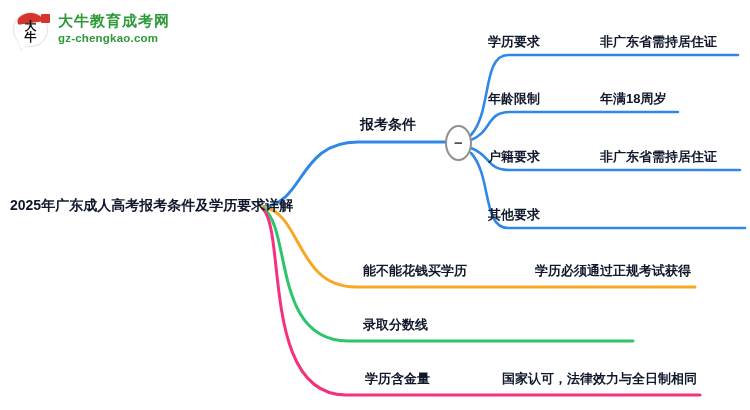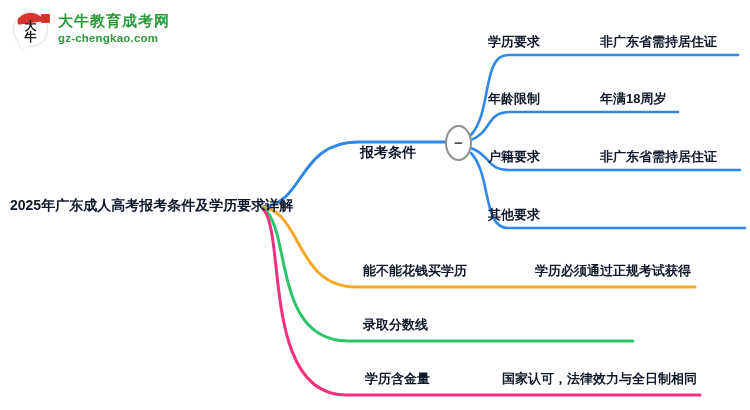--- a/index.html
+++ b/index.html
@@ -65,21 +65,21 @@
     <path class="main-wire" d="M263,209 C286,232 262,395 346,395 L700,395" stroke="#f5307e"></path>
 
     <path class="sub-wire" d="M471,135 C492,112 482,55 508,55 L738,55" stroke="#2f88e7"></path>
     <path class="sub-wire" d="M471,140 C492,132 486,112 510,112 L678,112" stroke="#2f88e7"></path>
     <path class="sub-wire" d="M471,148 C492,156 486,170 510,170 L740,170" stroke="#2f88e7"></path>
     <path class="sub-wire" d="M471,153 C492,176 482,228 508,228 L745,228" stroke="#2f88e7"></path>
   </svg>
 
   <div class="node central">2025年广东成人高考报考条件及学历要求详解</div>
 
-  <div class="node lbl" style="left:360px;top:116px;font-size:14px;margin-top:28px;">报考条件</div>
+  <div class="node lbl" style="left:360px;top:116px;font-size:14px;">报考条件</div>
   <div class="collapse">
     <span>−</span>
   </div>
 
   <div class="node lbl" style="left:488px;top:33px;">学历要求</div>
   <div class="node val" style="left:600px;top:33px;">非广东省需持居住证</div>
 
   <div class="node lbl" style="left:488px;top:90px;">年龄限制</div>
   <div class="node val" style="left:600px;top:90px;">年满18周岁</div>
 

